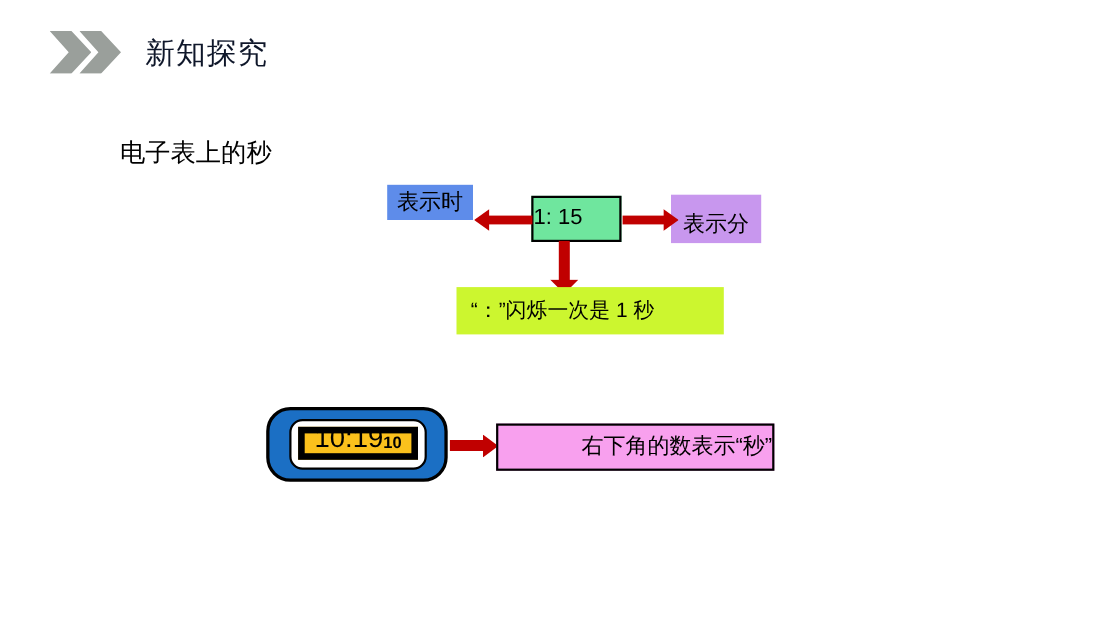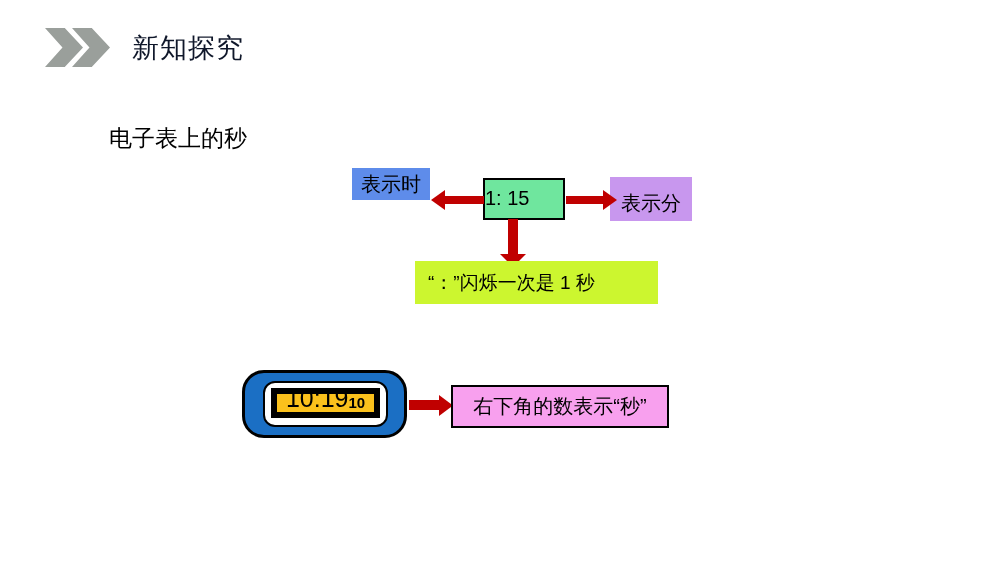--- a/index.html
+++ b/index.html
@@ -68,23 +68,23 @@
     background: #ffffff; border: 2px solid #000; border-radius: 12px;
   }
   .watch-display {
     left: 271px; top: 388px; width: 109px; height: 30px;
     background: #fbc11c; border: 6px solid #000000;
     display: flex; align-items: flex-end; justify-content: center; padding-bottom: 1px;
   }
   .watch-time { font-size: 25px; line-height: 25px; }
   .watch-sec  { font-size: 15px; line-height: 16px; font-weight: bold; }
   .pink-box {
-    left: 451px; top: 385px; width: 218px; height: 43px;
+    left: 451px; top: 385px; width: 253px; height: 43px;
     background: #f8a0ee; border: 2px solid #000;
-    font-size: 20px; line-height: 39px; text-align: center; white-space: nowrap;
+    font-size: 20px; line-height: 39px; text-align: right; white-space: nowrap;
   }
 </style>
 </head>
 <body>
 
 <div class="abs chevrons">
   <div class="chev c1"></div>
   <div class="chev c2"></div>
 </div>
 <div class="abs page-title">新知探究</div>

